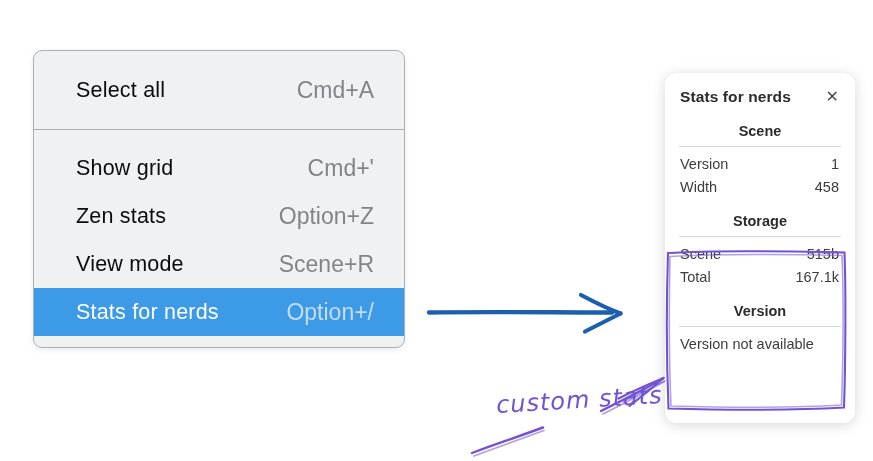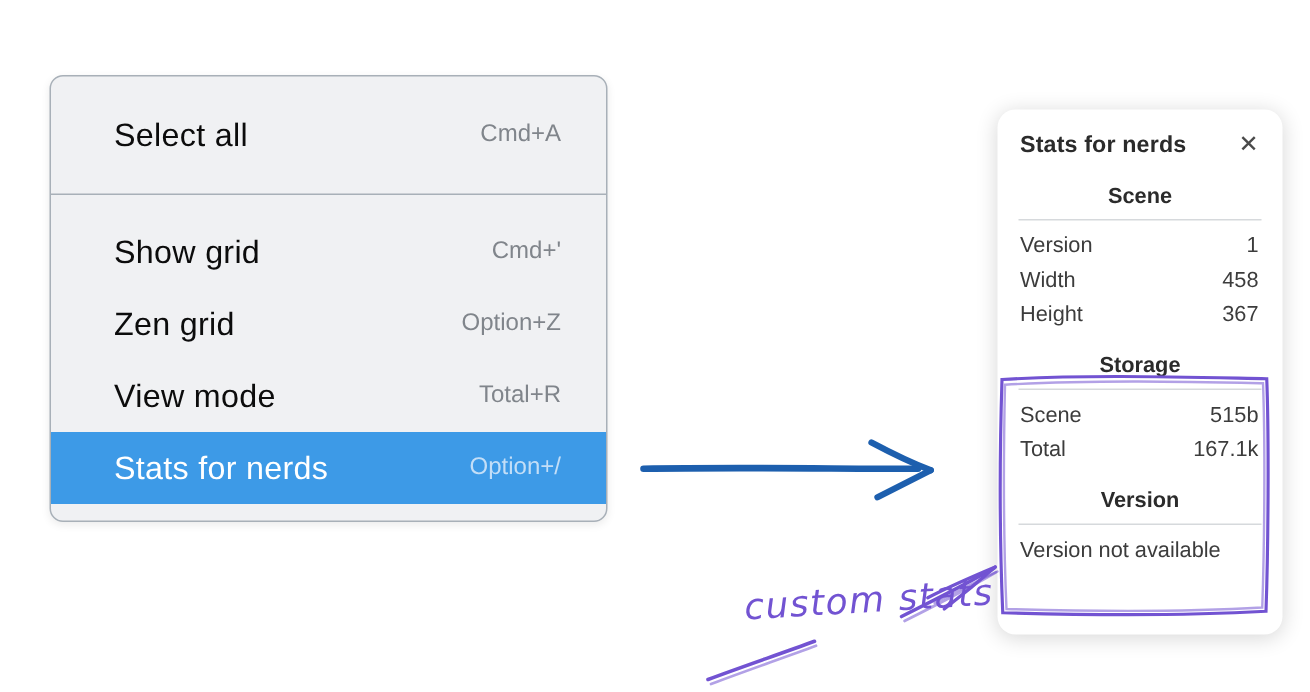--- a/index.html
+++ b/index.html
@@ -20,21 +20,21 @@
   .menu-section-top { padding: 14px 0; }
   .menu-divider { height: 0; border-top: 1.5px solid #a8b0b8; }
   .menu-section-rest { padding: 14px 0 11px; }
   .menu-row {
     height: 48px; display: flex; align-items: center;
     justify-content: space-between; padding: 0 30px 0 42px;
     cursor: default;
   }
   .menu-section-top .menu-row { height: 50px; }
   .menu-label { font-size: 21.5px; color: #0c0c0c; letter-spacing: 0.2px; }
-  .menu-shortcut { font-size: 16px; color: #80858b; }
+  .menu-shortcut { font-size: 23px; color: #80858b; }
   .menu-row.selected { background: var(--menu_highlight, #3d9ae7); }
   .menu-row.selected .menu-label { color: #ffffff; }
   .menu-row.selected .menu-shortcut { color: #c3def7; }
 
   
   .stats-panel {
     position: absolute; left: 665px; top: 73px; width: 190px; height: 350px;
     background: #ffffff;
     border-radius: 12px;
     box-shadow: 0 2px 14px rgba(0,0,0,0.16);
@@ -93,26 +93,26 @@
         <span class="menu-shortcut">Cmd+A</span>
       </div>
     </div>
     <div class="menu-divider"></div>
     <div class="menu-section-rest">
       <div class="menu-row">
         <span class="menu-label">Show grid</span>
         <span class="menu-shortcut">Cmd+'</span>
       </div>
       <div class="menu-row">
-        <span class="menu-label">Zen grid</span>
+        <span class="menu-label">Zen stats</span>
         <span class="menu-shortcut">Option+Z</span>
       </div>
       <div class="menu-row">
         <span class="menu-label">View mode</span>
-        <span class="menu-shortcut">Total+R</span>
+        <span class="menu-shortcut">Scene+R</span>
       </div>
       <div class="menu-row selected">
         <span class="menu-label">Stats for nerds</span>
         <span class="menu-shortcut">Option+/</span>
       </div>
     </div>
   </div>
 
   <div class="stats-panel">
     <div class="panel-header">
@@ -122,24 +122,20 @@
 
     <div class="section-header">Scene</div>
     <hr class="section-rule">
     <div class="stat-row">
       <span class="stat-label">Version</span>
       <span class="stat-value">1</span>
     </div>
     <div class="stat-row">
       <span class="stat-label">Width</span>
       <span class="stat-value">458</span>
-    </div>
-    <div class="stat-row">
-      <span class="stat-label">Height</span>
-      <span class="stat-value">367</span>
     </div>
 
     <div class="section-header">Storage</div>
     <hr class="section-rule">
     <div class="stat-row">
       <span class="stat-label">Scene</span>
       <span class="stat-value">515b</span>
     </div>
     <div class="stat-row">
       <span class="stat-label">Total</span>

